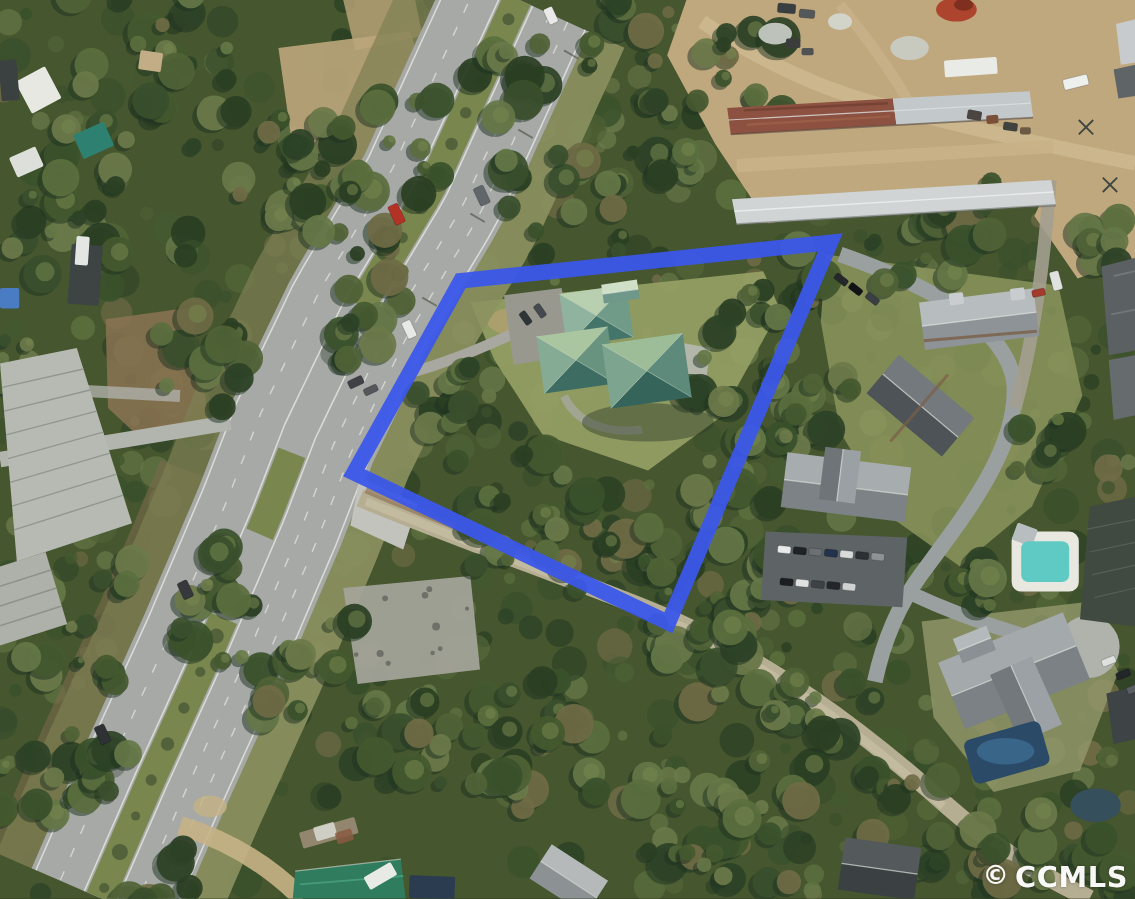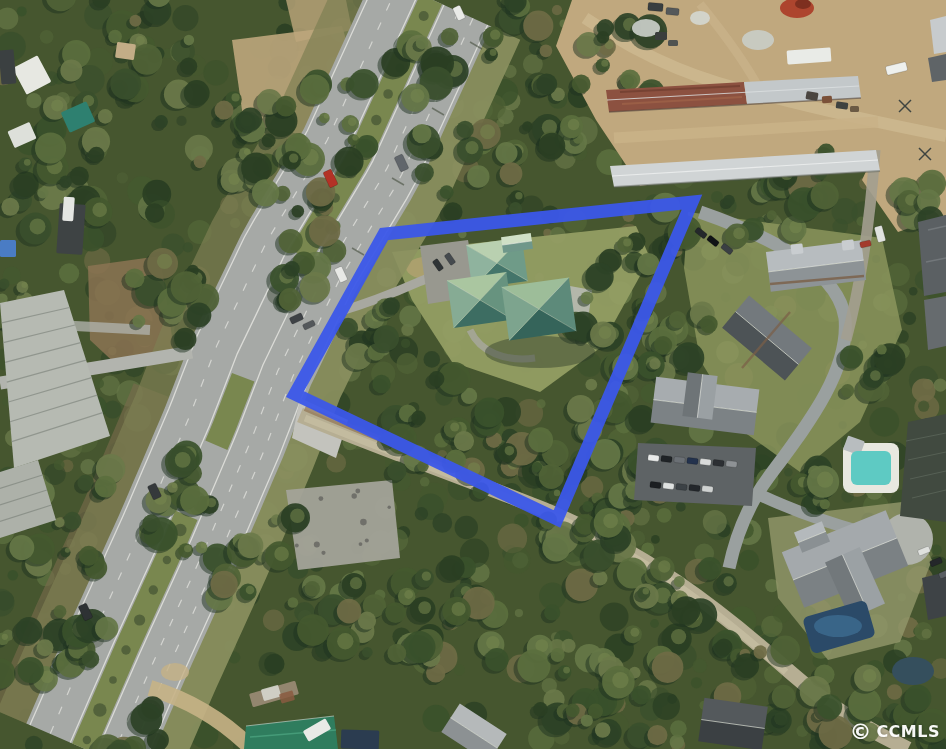--- a/index.html
+++ b/index.html
@@ -5,21 +5,21 @@
   html,body{margin:0;padding:0;background:#1c2018;}
   .stage{position:relative;width:946px;height:749px;overflow:hidden;background:#46562f;}
   .stage svg{display:block;}
   .watermark{
     position:absolute;right:6px;bottom:6px;
     display:flex;align-items:center;gap:5px;
     color:#fff;font-family:"DejaVu Sans",sans-serif;font-weight:bold;
     text-shadow:0 0 3px rgba(0,0,0,.35);opacity:.96;pointer-events:none;
   }
   .watermark .sym{font-size:22px;line-height:1;}
-  .watermark .txt{font-size:16px;letter-spacing:.5px;line-height:1;}
+  .watermark .txt{font-size:24px;letter-spacing:.5px;line-height:1;}
 </style>
 </head>
 <body>
 
 <div class="stage">
   <svg id="scene" width="946" height="749" viewBox="0 0 946 749">
     <rect id="base" x="0" y="0" width="946" height="749" fill="#46562f"></rect>
     <g id="g-forest1">
         <circle cx="11.1" cy="46.4" r="14.7" fill="#394f2c" opacity="0.76"></circle>
         <circle cx="383.6" cy="349.2" r="6.6" fill="#657747" opacity="0.84"></circle>

